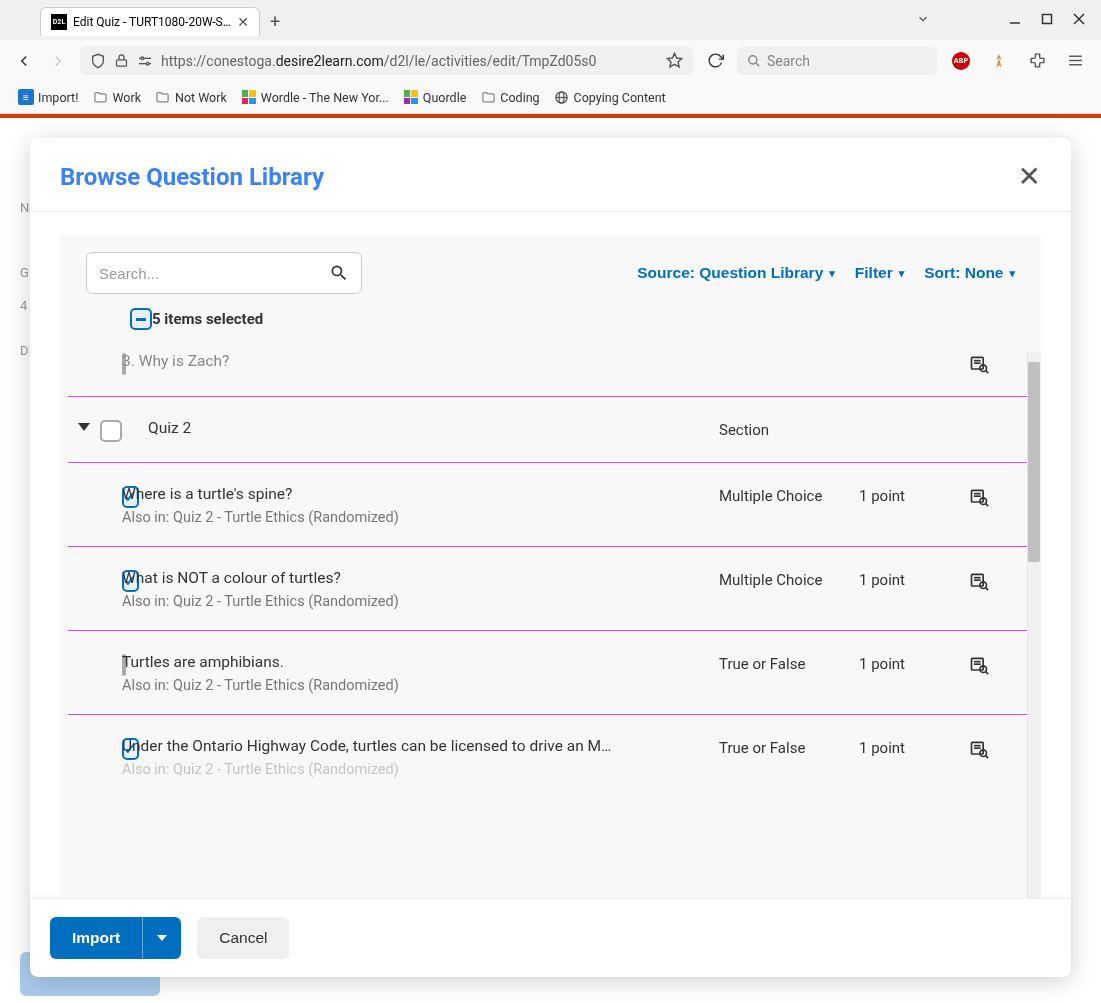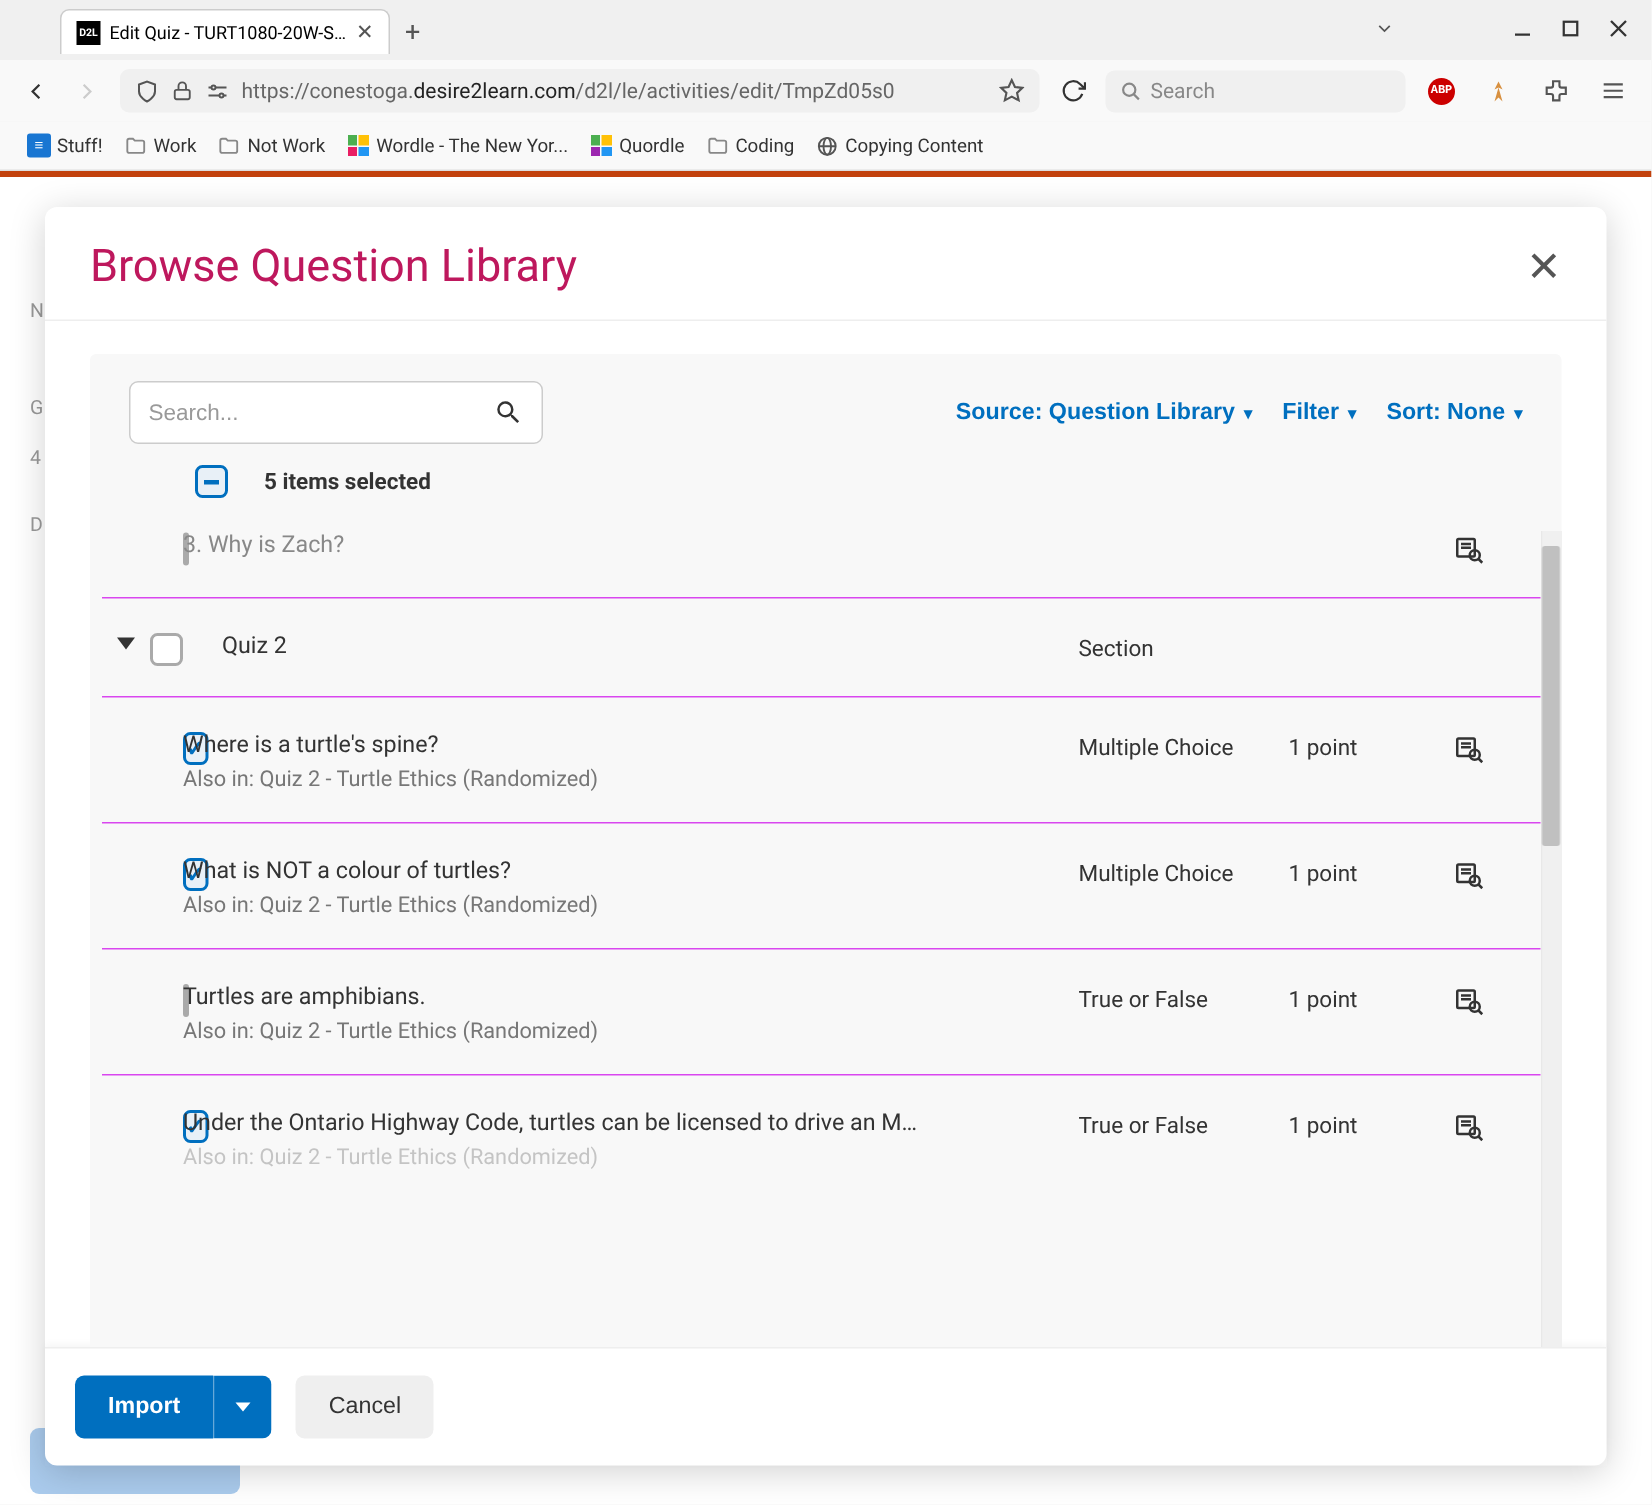--- a/index.html
+++ b/index.html
@@ -40,35 +40,35 @@
 .bm-grid span:nth-child(4) { background: #2196f3; }
 
 
 .bg-page { position: absolute; top: 118px; left: 0; right: 0; bottom: 0; background: #fff; padding: 12px 20px; color: #999; font-size: 13px; }
 .bg-page .letter { display: block; margin: 18px 0 18px 0; }
 .bg-save { position: absolute; bottom: 7px; left: 20px; width: 140px; height: 44px; background: #0b6bcb; border-radius: 6px; opacity: 0.35; }
 
 
 .modal-overlay { position: absolute; top: 138px; left: 30px; right: 30px; bottom: 26px; background: #fff; border-radius: 8px; box-shadow: 0 4px 24px rgba(0,0,0,0.18); display: flex; flex-direction: column; }
 .modal-header { display: flex; align-items: center; justify-content: space-between; padding: 22px 30px 18px 30px; border-bottom: 1px solid #eee; }
-.modal-title { font-size: 30px; font-weight: 400; color: #be185d; }
+.modal-title { font-size: 24px; font-weight: 700; color: #3b82f6; }
 .modal-close { font-size: 28px; color: #555; cursor: pointer; background: none; border: none; }
 
 .modal-body { flex: 1; display: flex; flex-direction: column; overflow: hidden; }
 .controls-container { background: #f8f8f8; margin: 22px 30px 0 30px; border-radius: 4px 4px 0 0; padding: 18px 26px 18px 26px; }
 .controls-row { display: flex; align-items: center; gap: 20px; }
 .search-field { flex: 0 0 276px; display: flex; align-items: center; border: 1px solid #ccc; border-radius: 6px; background: #fff; padding: 10px 12px; }
 .search-field input { flex: 1; border: none; outline: none; font-size: 15px; color: #333; }
 .search-field input::placeholder { color: #999; }
 .search-submit { background: none; border: none; cursor: pointer; }
 .spacer { flex: 1; }
 .link-btn { color: #006fbf; font-size: 15.5px; font-weight: 600; background: none; border: none; cursor: pointer; display: flex; align-items: center; gap: 6px; }
 .link-btn .chev { font-size: 11px; }
 
-.selection-row { display: flex; align-items: center; gap: 24px; padding: 14px 0 4px 44px; }
+.selection-row { display: flex; align-items: center; gap: 0; padding: 14px 0 4px 44px; }
 .check-indeterminate { width: 22px; height: 22px; border: 2px solid #006fbf; border-radius: 5px; background: #e8f0f7; display: flex; align-items: center; justify-content: center; }
 .check-indeterminate::after { content: ""; width: 10px; height: 3px; background: #006fbf; }
 .selection-text { font-weight: 700; font-size: 15px; color: #333; }
 
 .list-area { flex: 1; overflow: hidden; position: relative; margin: 0 30px; background: #f8f8f8; padding: 0 8px 20px 8px; }
 .list-scroll { height: 440px; overflow-y: auto; padding-right: 6px; }
 .row { display: flex; align-items: flex-start; padding: 22px 18px 20px 0; border-bottom: 1px solid #d946ef; position: relative; }
 .row.cut { padding-top: 0; }
 .row .expand-col { width: 32px; display: flex; justify-content: center; padding-top: 4px; }
 .row .check-col { width: 48px; display: flex; justify-content: flex-start; padding-top: 1px; padding-left: 10px; }
@@ -213,21 +213,21 @@
           <line x1="3" y1="6" x2="21" y2="6"></line>
           <line x1="3" y1="12" x2="21" y2="12"></line>
           <line x1="3" y1="18" x2="21" y2="18"></line>
         </svg>
     </span>
   </div>
 
   <div class="bookmarks-bar">
     <div class="bookmark">
         <span class="bm-icon bm-blue">≡</span>
-        <span>Stuff!</span>
+        <span>Import!</span>
       </div>
     <div class="bookmark">
         <span class="bm-icon bm-folder">
           <svg width="15" height="15" viewBox="0 0 24 24" fill="none" stroke="#888" stroke-width="2">
             <path d="M3 6a2 2 0 0 1 2-2h4l2 2h8a2 2 0 0 1 2 2v9a2 2 0 0 1-2 2H5a2 2 0 0 1-2-2V6z"></path>
           </svg>
         </span>
         <span>Work</span>
       </div>
     <div class="bookmark">

